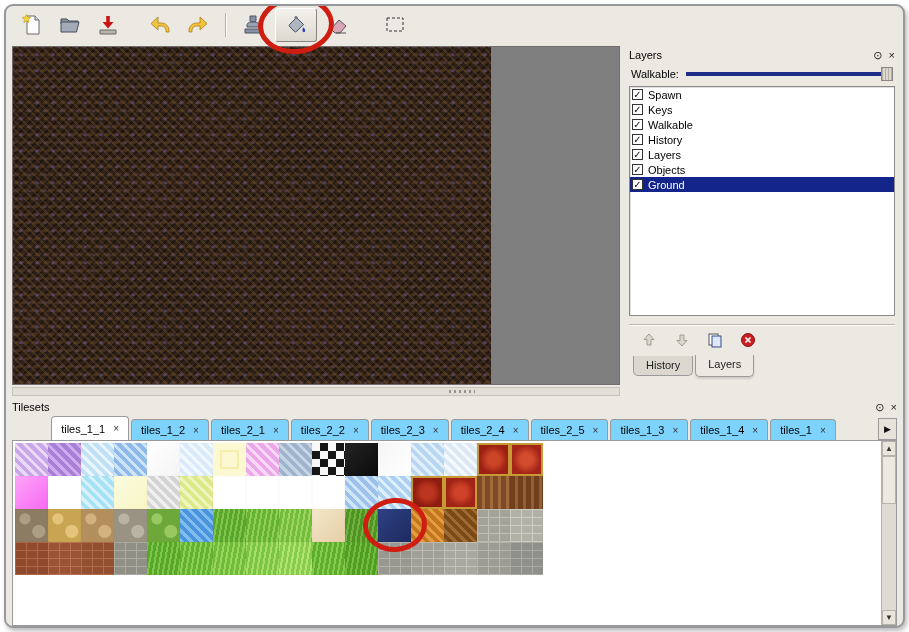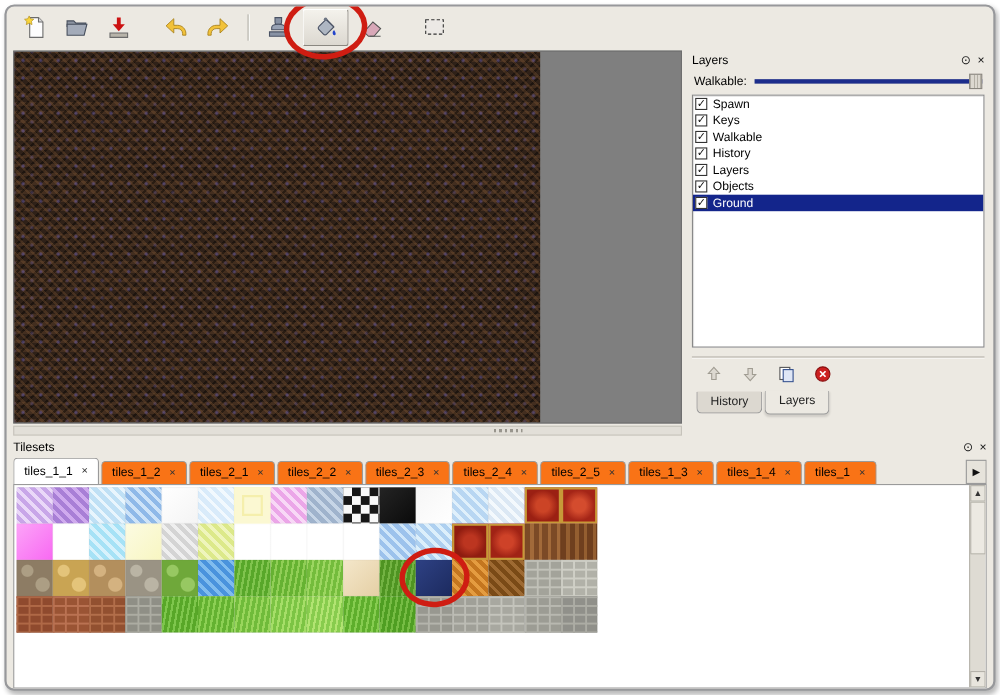--- a/index.html
+++ b/index.html
@@ -66,23 +66,23 @@
     display: flex; align-items: center; justify-content: center; }
   .panel-tabs { height: 23px; display: flex; gap: 2px; padding-left: 4px; margin-top: 2px; }
   .ptab { padding: 3px 12px; border: 1px solid #9a9a9a; border-top: none;
     border-radius: 0 0 5px 5px; background: #dcd8d0; color: #222; height: 20px; }
   .ptab.active { background: #ece9e2; position: relative; top: -1px; height: 22px;
     box-shadow: 0 2px 2px rgba(0,0,0,.12); }
   
   .tilesets { flex: 1; min-height: 0; display: flex; flex-direction: column; padding: 2px 6px 0 6px; }
   .ts-header { height: 18px; display: flex; justify-content: space-between; align-items: center; font-size: 11px; }
   .ts-tabs { flex: 0 0 24px; display: flex; align-items: flex-end; position: relative;
-    overflow: hidden; padding-right: 20px; }
+    overflow: hidden; padding-right: 20px; justify-content: center; }
   .ts-tab { flex: 0 0 auto; display: flex; align-items: center; gap: 8px; padding: 3px 9px;
-    font-size: 11px; height: 21px; background: #f97316; border: 1px solid #9a9a9a;
+    font-size: 11px; height: 21px; background: #7dd3fc; border: 1px solid #9a9a9a;
     border-bottom: none; border-radius: 4px 4px 0 0; margin-right: 2px; }
   .ts-tab.active { background: #ffffff; height: 24px; }
   .tx { font-size: 10px; color: #333; }
   .tab-scroll { position: absolute; right: 0; bottom: 0; width: 19px; height: 22px;
     background: #e6e3db; border: 1px solid #9a9a9a; display: flex; align-items: center;
     justify-content: center; font-size: 9px; color: #111; }
   .palette-wrap { flex: 1; min-height: 0; position: relative; background: #ffffff;
     border: 1px solid #9a9a9a; overflow: hidden; }
   .palette-grid { position: absolute; left: 2px; top: 2px; width: 528px;
     display: grid; grid-template-columns: repeat(16, 33px); grid-auto-rows: 33px; }

